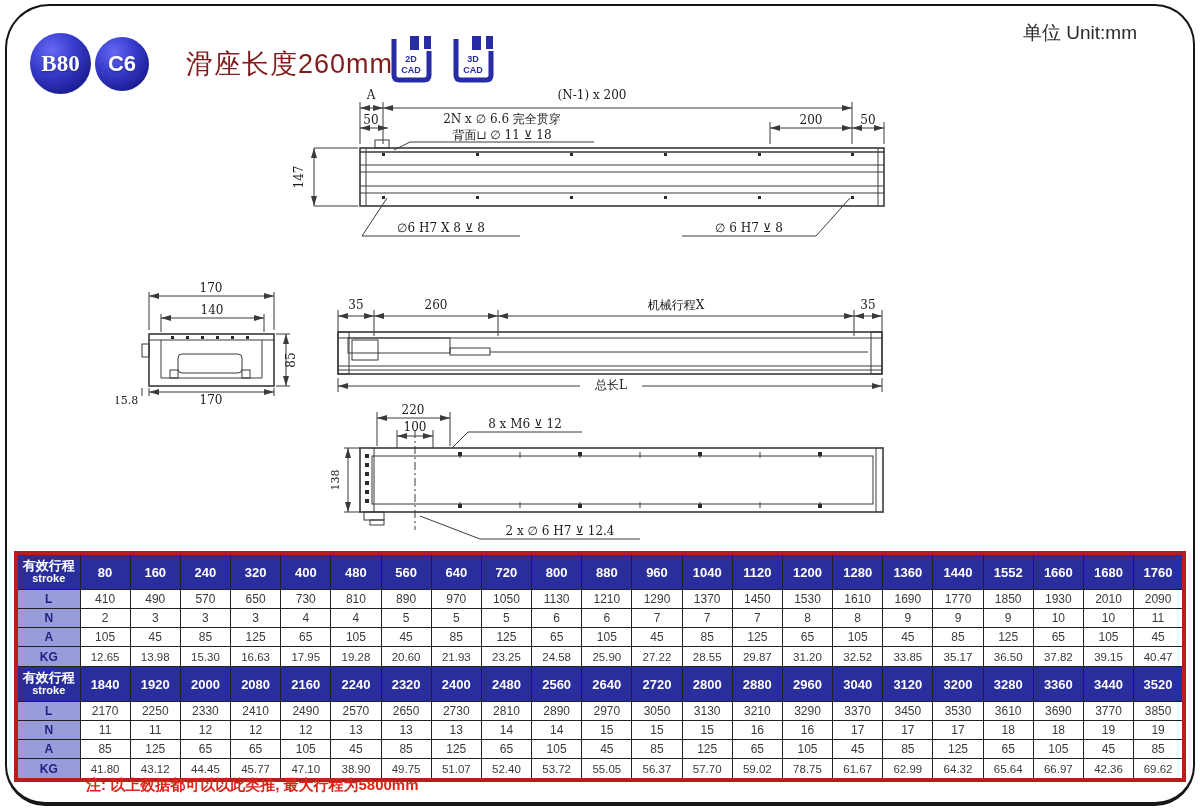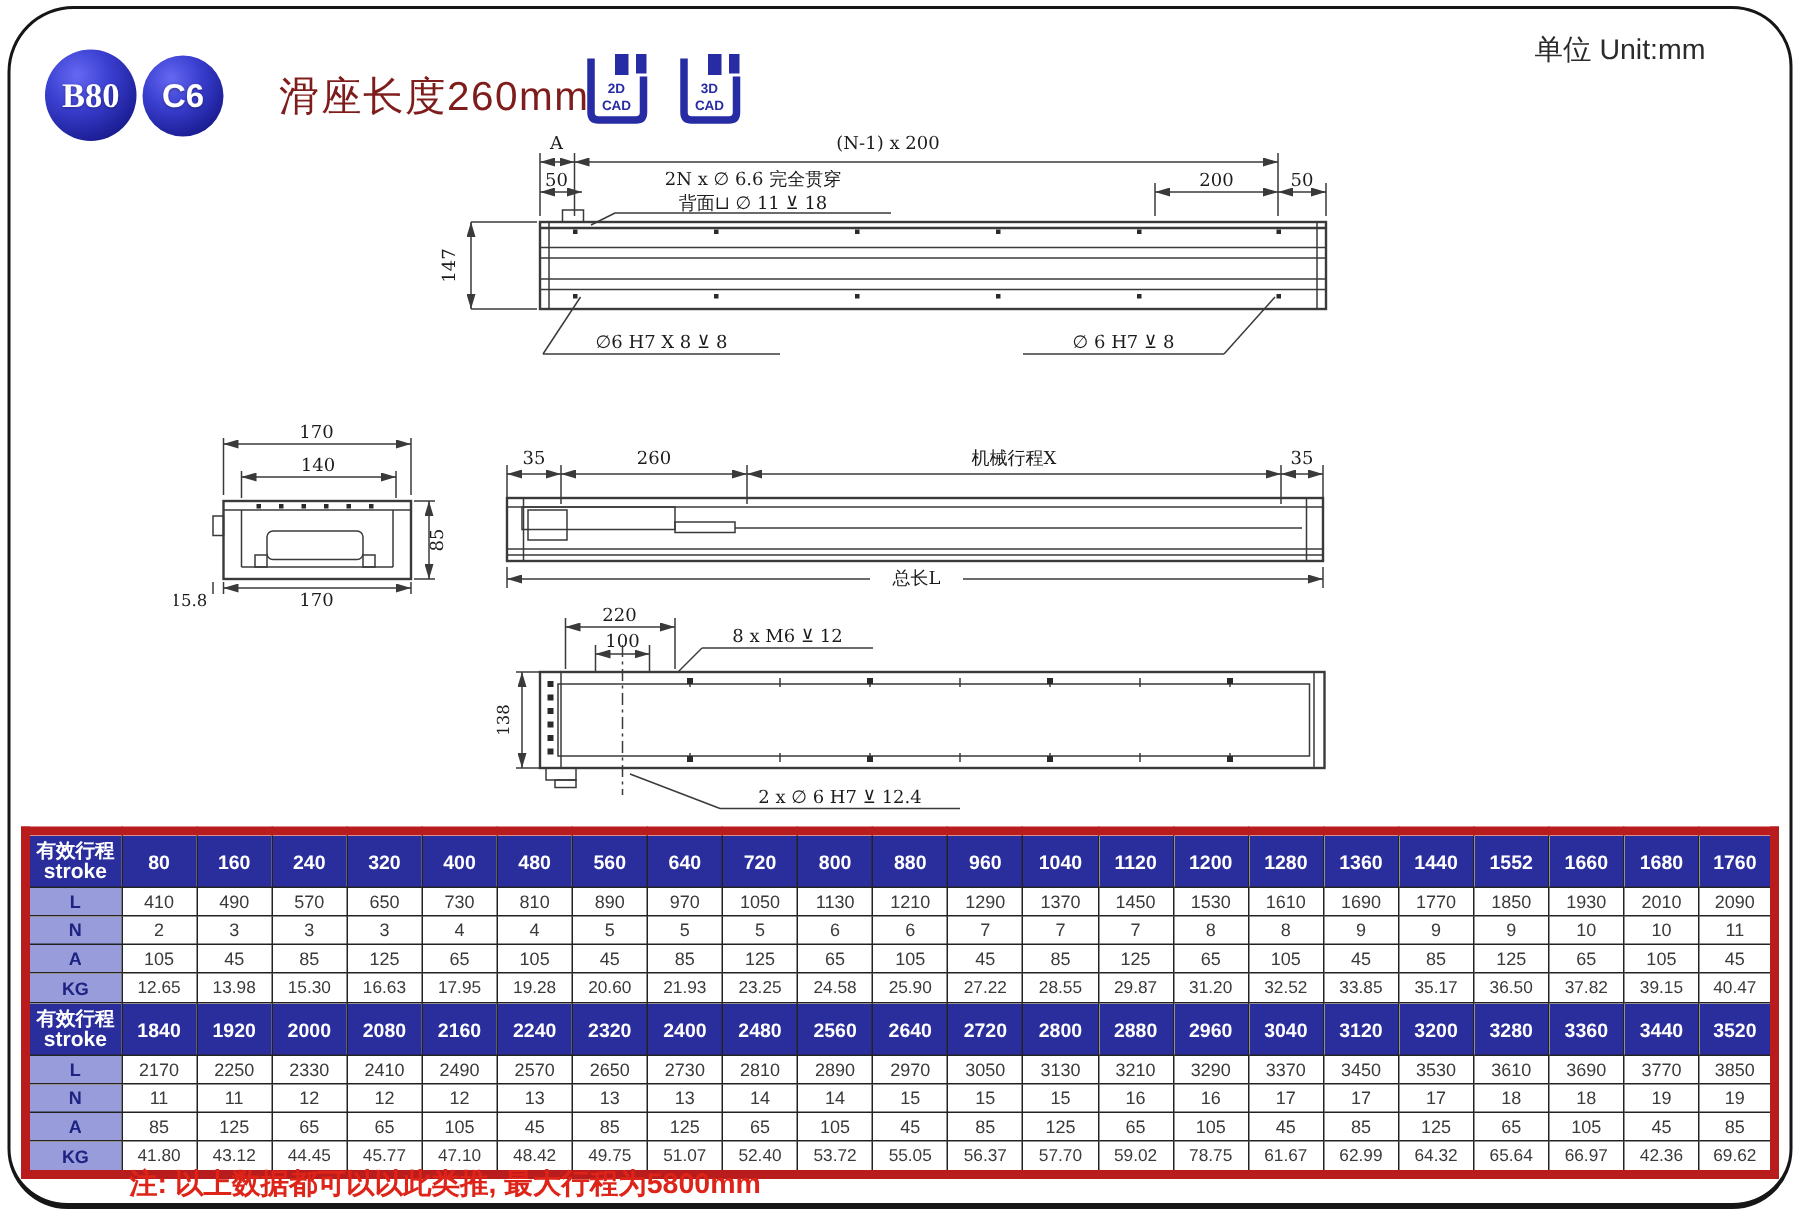--- a/index.html
+++ b/index.html
@@ -24,31 +24,31 @@
   .lines .thick{stroke-width:1.6;}
   .dots rect{fill:#2a2a2a;stroke:none;}
   text.dim{font:12px "DejaVu Serif",serif;fill:#1c1c1c;stroke:none;}
   text.dim.s{font-size:11px;}
   .d-top{left:292px;top:86px;width:600px;height:178px;}
   .d-sec{left:116px;top:282px;width:185px;height:124px;}
   .d-side{left:330px;top:296px;width:560px;height:100px;}
   .d-bot{left:330px;top:402px;width:565px;height:142px;}
   
   .tblwrap{position:absolute;left:14px;top:551px;width:1172px;}
-  table.spec{width:100%;border-collapse:collapse;table-layout:fixed;border:6px solid #b91c1c;padding-left:29px;}
+  table.spec{width:100%;border-collapse:collapse;table-layout:fixed;border:4px solid #b91c1c;padding-left:29px;}
   table.spec th,table.spec td{border:1px solid #222;text-align:center;vertical-align:middle;padding:0;overflow:hidden;white-space:nowrap;}
   tr.hrow th{background:#2a2e9c;color:#fff;height:34px;font-size:13px;font-weight:bold;}
   tr.hrow th.lab{line-height:1.05;}
-  tr.hrow th.lab .en{font-size:14px;font-weight:bold;}
+  tr.hrow th.lab .en{font-size:11px;font-weight:bold;}
   tr.drow td{background:#fff;color:#3a3a3a;height:18px;font-size:12px;}
   tr.drow td.lab{background:#989cdb;color:#1e2280;font-weight:bold;font-size:12px;}
   tr.row-KG td{height:19px;font-size:11.5px;}
   col.c0{width:64px;}
   
-  .note{position:absolute;left:86px;top:776px;font-size:19px;font-weight:bold;color:#de2418;}
+  .note{position:absolute;left:86px;top:776px;font-size:15px;font-weight:bold;color:#de2418;}
 </style>
 </head>
 <body>
 
 <div>
   <div class="frame"></div>
 
   <div class="badge b80">B80</div>
   <div class="badge c6">C6</div>
   <div class="title">滑座长度260mm</div>
@@ -551,21 +551,21 @@
             <td>45</td>
             <td>85</td>
           </tr>
           <tr class="drow row-KG">
             <td class="lab">KG</td>
             <td>41.80</td>
             <td>43.12</td>
             <td>44.45</td>
             <td>45.77</td>
             <td>47.10</td>
-            <td>48.42</td>
+            <td>38.90</td>
             <td>49.75</td>
             <td>51.07</td>
             <td>52.40</td>
             <td>53.72</td>
             <td>55.05</td>
             <td>56.37</td>
             <td>57.70</td>
             <td>59.02</td>
             <td>78.75</td>
             <td>61.67</td>

